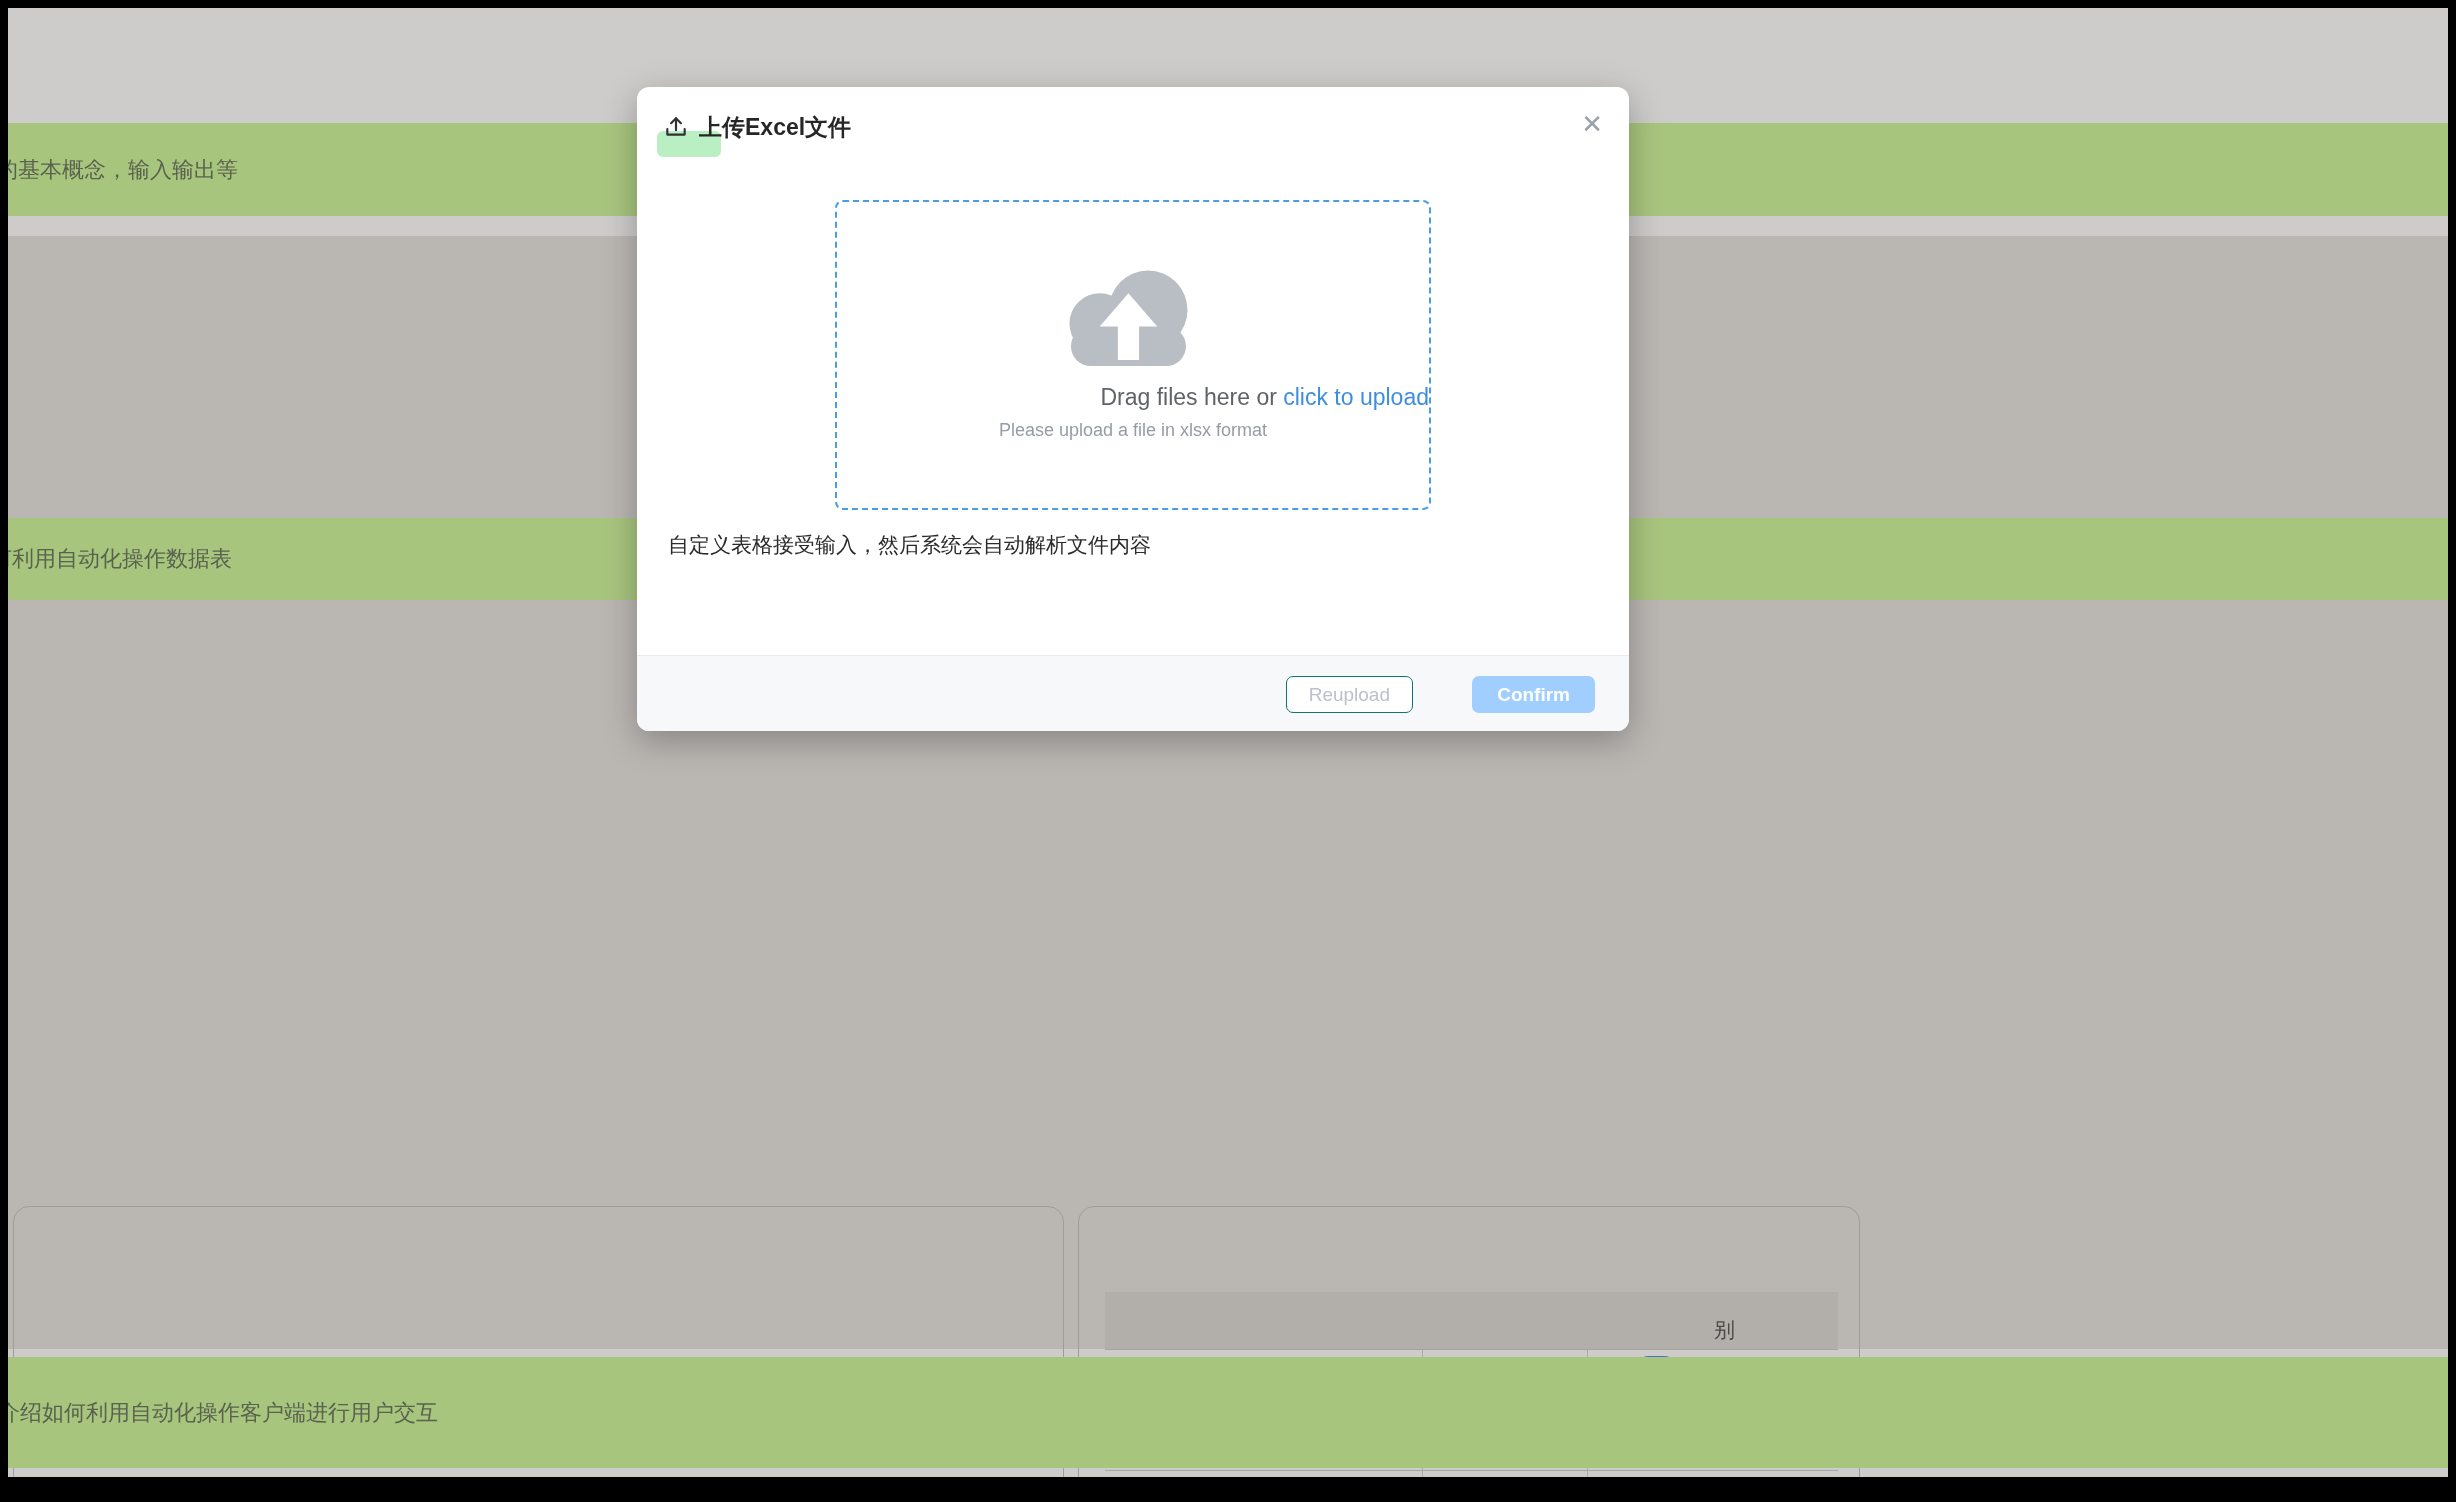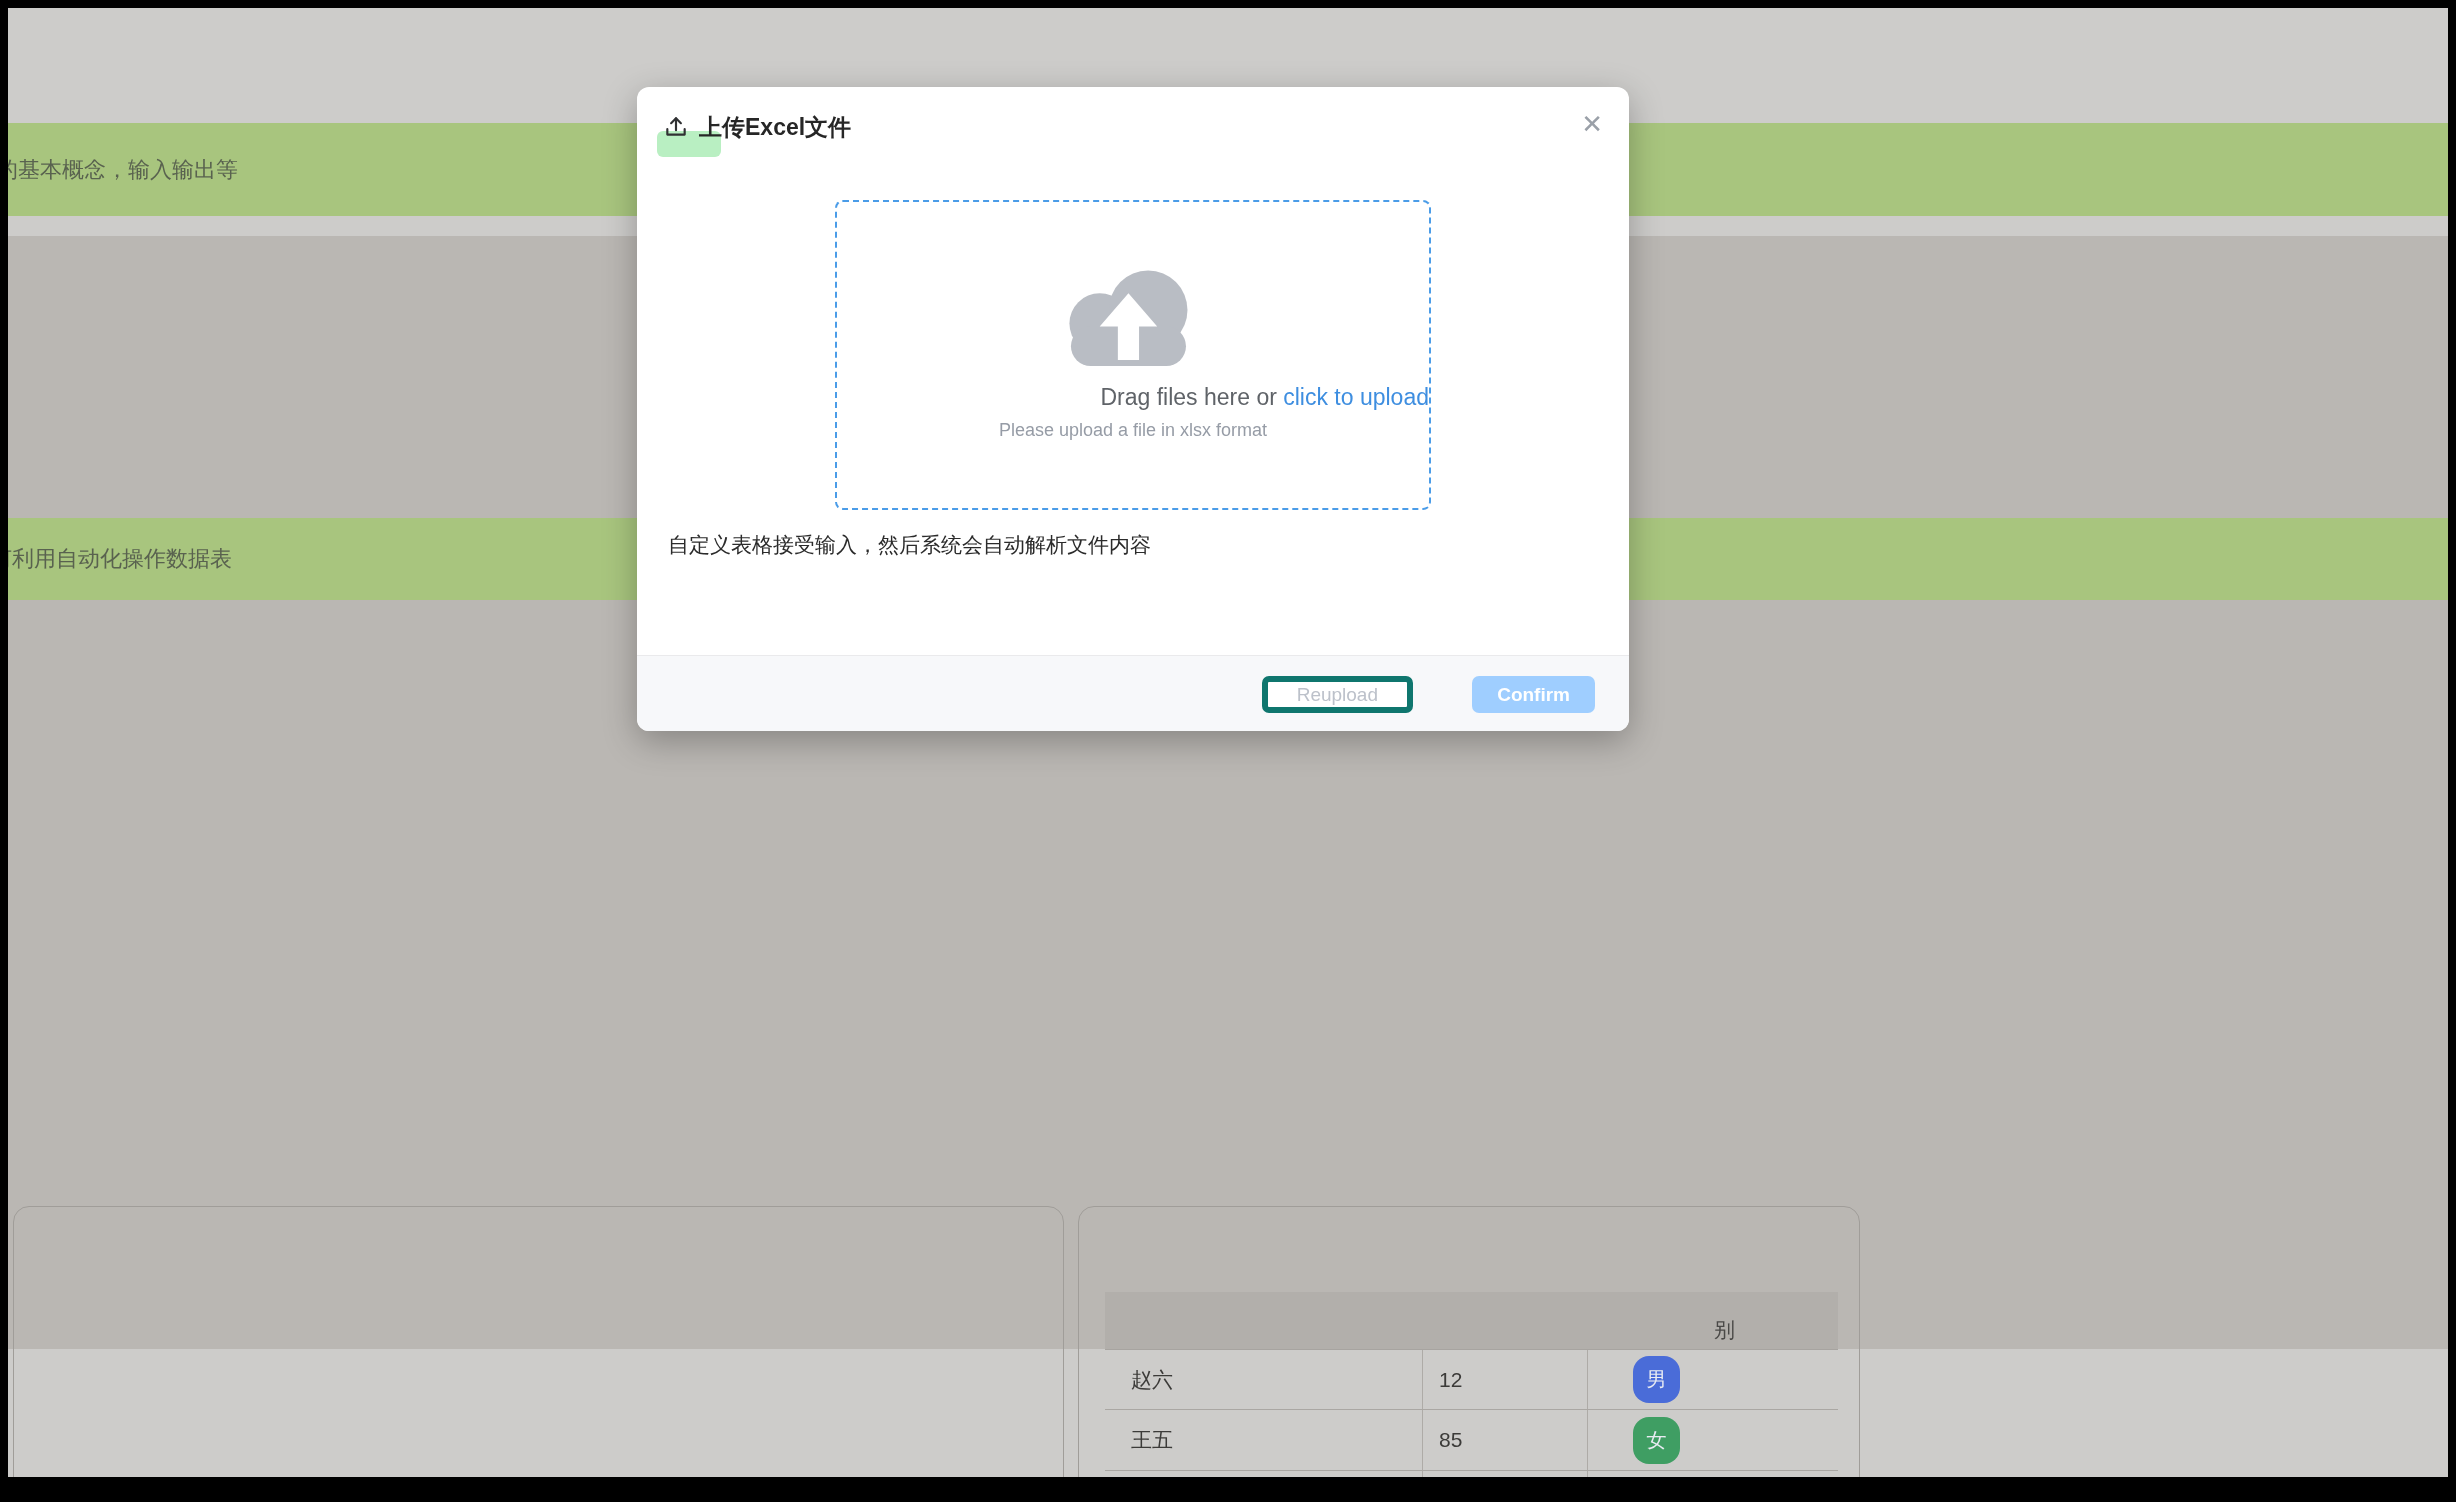--- a/index.html
+++ b/index.html
@@ -75,21 +75,21 @@
   .m-title{position:absolute;left:62px;top:25px;font-size:23px;font-weight:bold;color:#262626;text-align:right;}
   .m-close{position:absolute;right:26px;top:24px;font-size:26px;color:#9aa0a8;cursor:pointer;line-height:1;}
   .dropzone{position:absolute;left:198px;top:113px;width:596px;height:310px;border:2px dashed #4a9ce8;border-radius:8px;background:#fff;box-sizing:border-box;cursor:pointer;}
   .dz-cloud{position:absolute;left:50%;top:58px;transform:translateX(-50%);}
   .dz-l1{position:absolute;left:0;top:182px;width:100%;text-align:right;font-size:23px;color:#5f6368;}
   .dz-l1 .lnk{color:#3e8ee0;cursor:pointer;}
   .dz-l2{position:absolute;left:0;top:218px;width:100%;text-align:center;font-size:18px;color:#969ca6;}
   .m-note{position:absolute;left:31px;top:444px;font-size:21px;color:#2b2b2b;}
   .m-footer{position:absolute;left:0;bottom:0;width:100%;height:76px;background:#f7f8fa;border-top:1px solid #eaeaec;border-radius:0 0 12px 12px;box-sizing:border-box;}
   .m-btn{position:absolute;top:20px;height:37px;display:inline-flex;align-items:center;border-radius:7px;font-size:19px;font-family:inherit;cursor:pointer;}
-  #reupload-btn{right:216px;background:#fff;border:6px solid #0f766e;color:#bcc1ca;padding:0 29px;}
+  #reupload-btn{right:216px;background:#fff;border:1px solid #0f766e;color:#bcc1ca;padding:0 22px;}
   #confirm-btn{right:34px;background:#9fceff;border:none;color:#fff;font-weight:bold;padding:0 25px;}
 </style>
 </head>
 <body>
 
 <div id="page">
 
 
   <div class="banner" id="banner1">
     <span>的基本概念，输入输出等</span>
@@ -174,20 +174,23 @@
             <div class="t-c1">赵六</div>
             <div class="t-c2">86</div>
             <div class="t-c3">
               <div class="pill pill-green">女</div>
             </div>
           </div>
         </div>
     </div>
   </div>
 
+  <div class="banner" id="banner3">
+    <span>介绍如何利用自动化操作客户端进行用户交互</span>
+  </div>
 
 </div>
 
 <div id="modal">
   <div class="m-green-patch"></div>
   <div class="m-upload-ico">
     <svg width="26" height="26" viewBox="0 0 24 24" fill="none" stroke="#303133" stroke-width="2" stroke-linecap="round" stroke-linejoin="round">
       <path d="M4 14v5h16v-5"></path>
       <path d="M12 15V4"></path>
       <path d="M7.5 8.5 12 4l4.5 4.5"></path>

